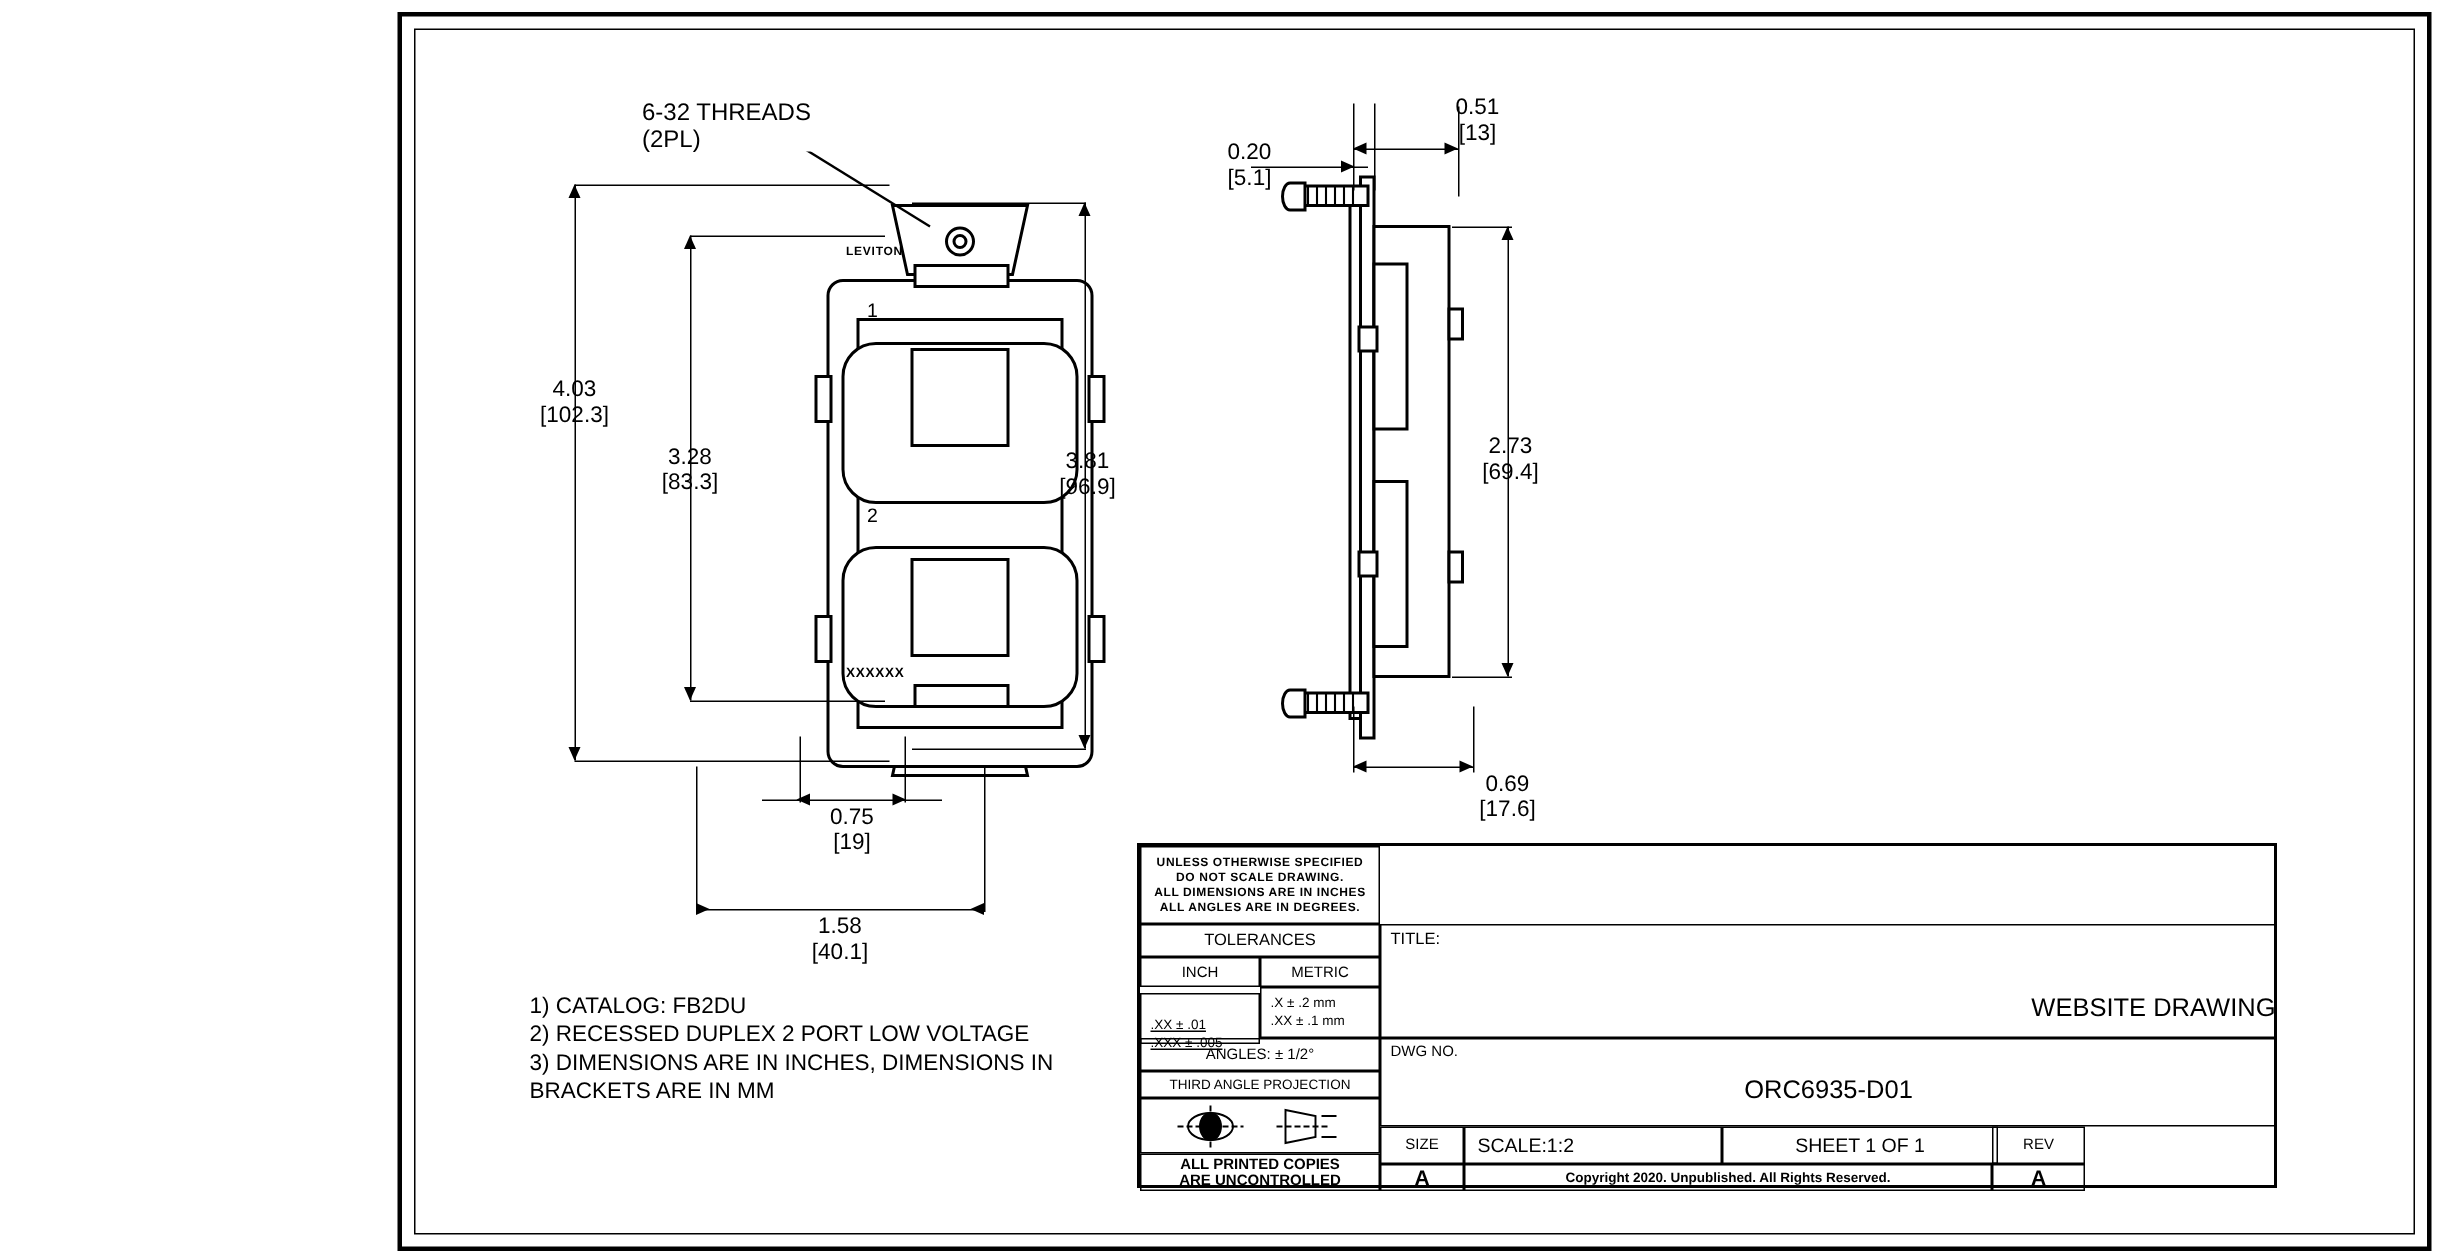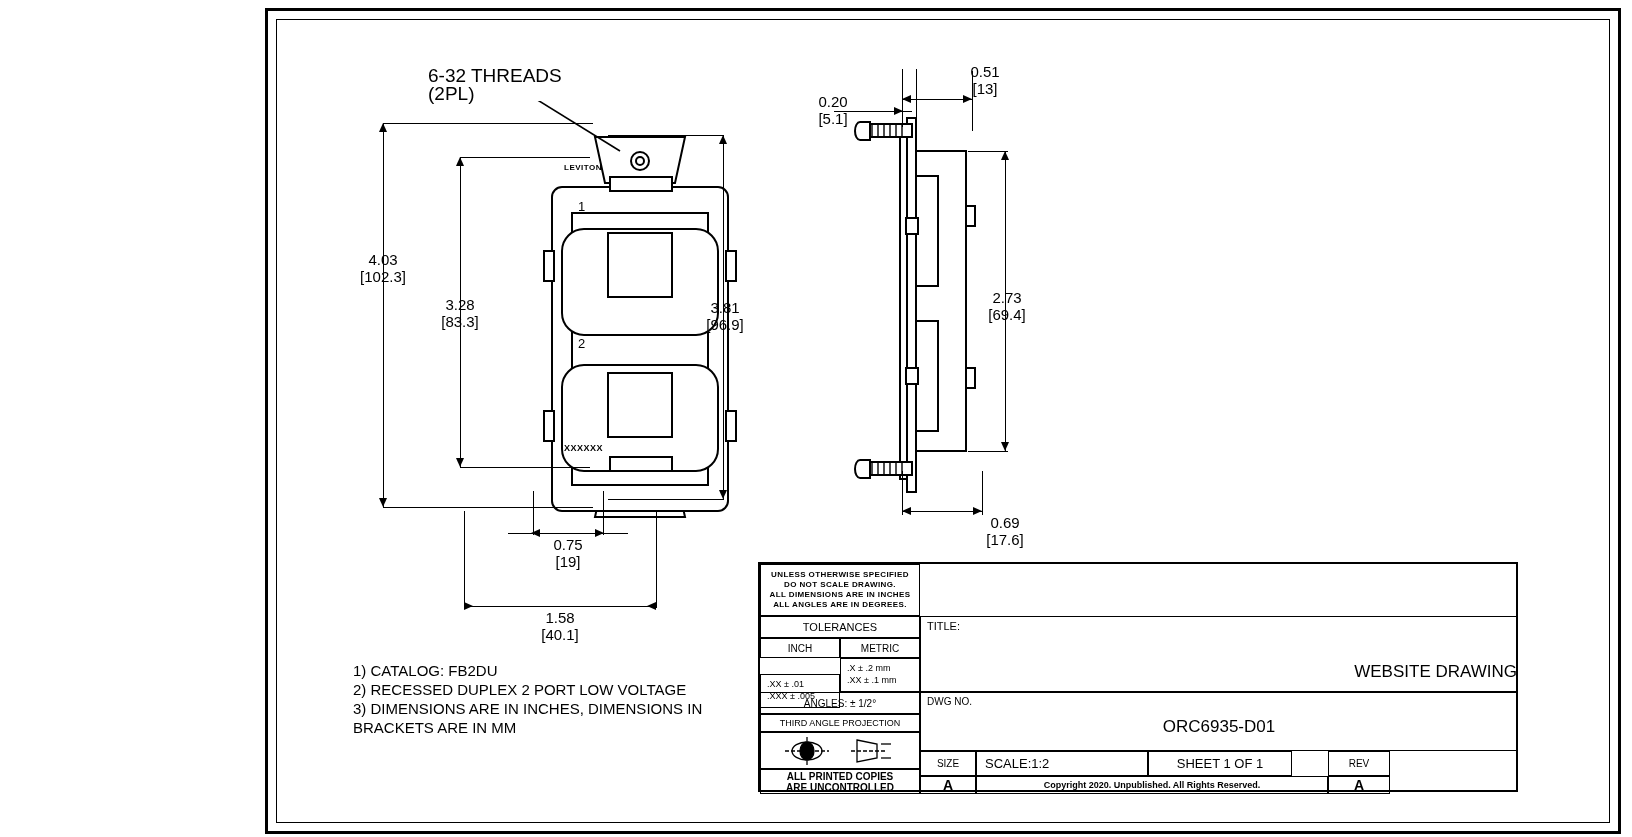--- a/index.html
+++ b/index.html
@@ -67,21 +67,21 @@
       <rect x="196" y="310" width="10" height="30" fill="#fff"></rect>
       <rect x="378" y="310" width="10" height="30" fill="#fff"></rect>
 
       <rect x="262" y="76" width="62" height="14" fill="#fff"></rect>
       <rect x="262" y="356" width="62" height="14" fill="#fff"></rect>
     </g>
 
     <line x1="175" y1="-10" x2="272" y2="50" stroke="#000" stroke-width="1.6"></line>
   </svg>
 
-  <div class="txt" style="left:160px;top:56px;font-size:19px;line-height:18px;"><span style="white-space: pre-line;">6-32 THREADS
+  <div class="txt" style="left:160px;top:56px;font-size:16px;line-height:18px;"><span style="white-space: pre-line;">6-32 THREADS
 (2PL)</span></div>
 
   <div class="txt" style="left:310px;top:188px;font-size:13px;">1</div>
   <div class="txt" style="left:310px;top:325px;font-size:13px;">2</div>
   <div class="txt" style="left:296px;top:152px;font-size:8px;font-weight:bold;letter-spacing:.5px;">LEVITON</div>
   <div class="txt" style="left:296px;top:432px;font-size:9px;font-weight:bold;letter-spacing:.5px;">XXXXXX</div>
 
   <div class="ln vl" style="left:115px;top:112px;height:384px;"></div>
   <div class="ar ar-u" style="left:111px;top:112px;"></div>
   <div class="ar ar-d" style="left:111px;top:487px;"></div>
@@ -206,21 +206,21 @@
     </div>
     <div class="cell" style="left:0;top:52px;width:160px;height:22px;">
       <div class="ctext small">TOLERANCES</div>
     </div>
     <div class="cell" style="left:0;top:74px;width:80px;height:20px;">
       <div class="ctext lbl">INCH</div>
     </div>
     <div class="cell" style="left:80px;top:74px;width:80px;height:20px;">
       <div class="ctext lbl">METRIC</div>
     </div>
-    <div class="cell" style="left:0;top:110px;width:80px;height:34px;padding:3px 0 0 6px;">
+    <div class="cell" style="left:0;top:98px;width:80px;height:34px;padding:14px 0 0 6px;text-decoration:underline;">
       <div style="font-size:9px;line-height:12px;">.XX    ±  .01</div>
       <div style="font-size:9px;line-height:12px;">.XXX   ±  .005</div>
     </div>
     <div class="cell" style="left:80px;top:94px;width:80px;height:34px;padding:3px 0 0 6px;">
       <div style="font-size:9px;line-height:12px;">.X     ±  .2 mm</div>
       <div style="font-size:9px;line-height:12px;">.XX   ±  .1 mm</div>
     </div>
     <div class="cell" style="left:0;top:128px;width:160px;height:22px;">
       <div class="ctext lbl">ANGLES: ± 1/2°</div>
     </div>
@@ -256,21 +256,21 @@
       <div style="position:absolute;left:6px;top:3px;font-size:10px;">DWG NO.</div>
       <div style="position:absolute;left:0;top:24px;width:100%;text-align:center;" class="dwgno">ORC6935-D01</div>
     </div>
 
     <div class="cell" style="left:160px;top:187px;width:56px;height:25px;">
       <div class="ctext lbl">SIZE</div>
     </div>
     <div class="cell" style="left:216px;top:187px;width:172px;height:25px;">
       <div style="position:absolute;left:8px;top:4px;font-size:13px;">SCALE:1:2</div>
     </div>
-    <div class="cell" style="left:388px;top:187px;width:144px;height:25px;">
+    <div class="cell" style="left:388px;top:187px;width:184px;height:25px;">
       <div class="ctext" style="font-size:13px;">SHEET 1 OF 1</div>
     </div>
     <div class="cell" style="left:568px;top:187px;width:62px;height:25px;">
       <div class="ctext lbl">REV</div>
     </div>
 
     <div class="cell" style="left:160px;top:212px;width:56px;height:18px;">
       <div class="ctext" style="font-size:14px;font-weight:bold;">A</div>
     </div>
     <div class="cell" style="left:216px;top:212px;width:352px;height:18px;">

